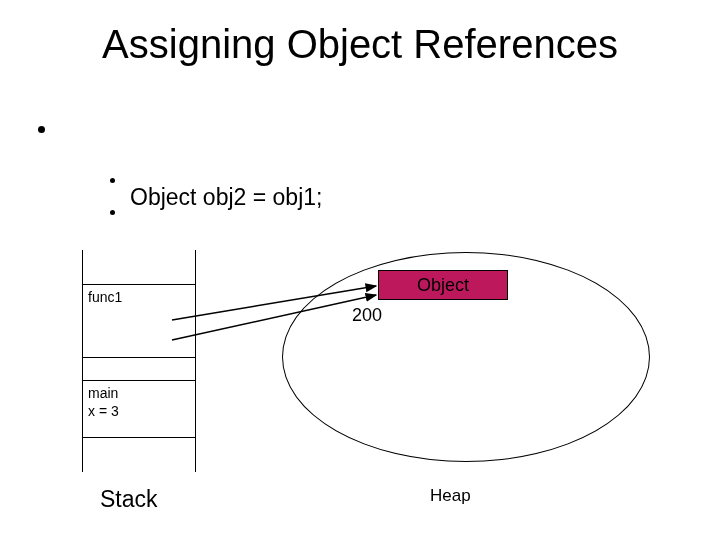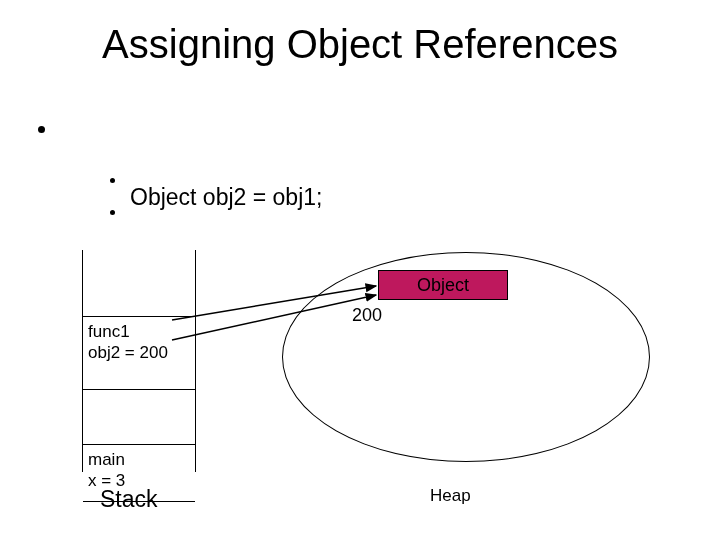--- a/index.html
+++ b/index.html
@@ -80,24 +80,23 @@
     width: 114px;
     height: 222px;
     border-left: 1.5px solid #000;
     border-right: 1.5px solid #000;
     box-sizing: border-box;
   }
   .stack-cell {
     border-top: 1.5px solid #000;
     border-bottom: 1.5px solid #000;
     box-sizing: border-box;
-    font-size: 17px;
+    font-size: 14px;
     padding: 4px 5px 6px 5px;
     line-height: 1.25;
-    margin-top: 32px;
   }
   .stack-spacer-top { height: 34px; }
   .stack-func1 { height: 74px; }
   .stack-spacer-mid { height: 22px; }
   .stack-main { height: 58px; }
 
   .stack-label {
     position: absolute;
     left: 100px;
     top: 486px;
@@ -162,21 +161,20 @@
 
   <div class="bullet-dot-l2a"></div>
 
   <div class="bullet-dot-l2b"></div>
   <div class="bullet-l2b">Object obj2 = obj1;</div>
 
   <div class="stack-outline">
     <div class="stack-spacer-top"></div>
     <div class="stack-cell stack-func1">
       <div>func1</div>
-      <div>obj2 = 200</div>
     </div>
     <div class="stack-spacer-mid"></div>
     <div class="stack-cell stack-main">
       <div>main</div>
       <div>x = 3</div>
     </div>
   </div>
 
   <div class="stack-label">Stack</div>
 

